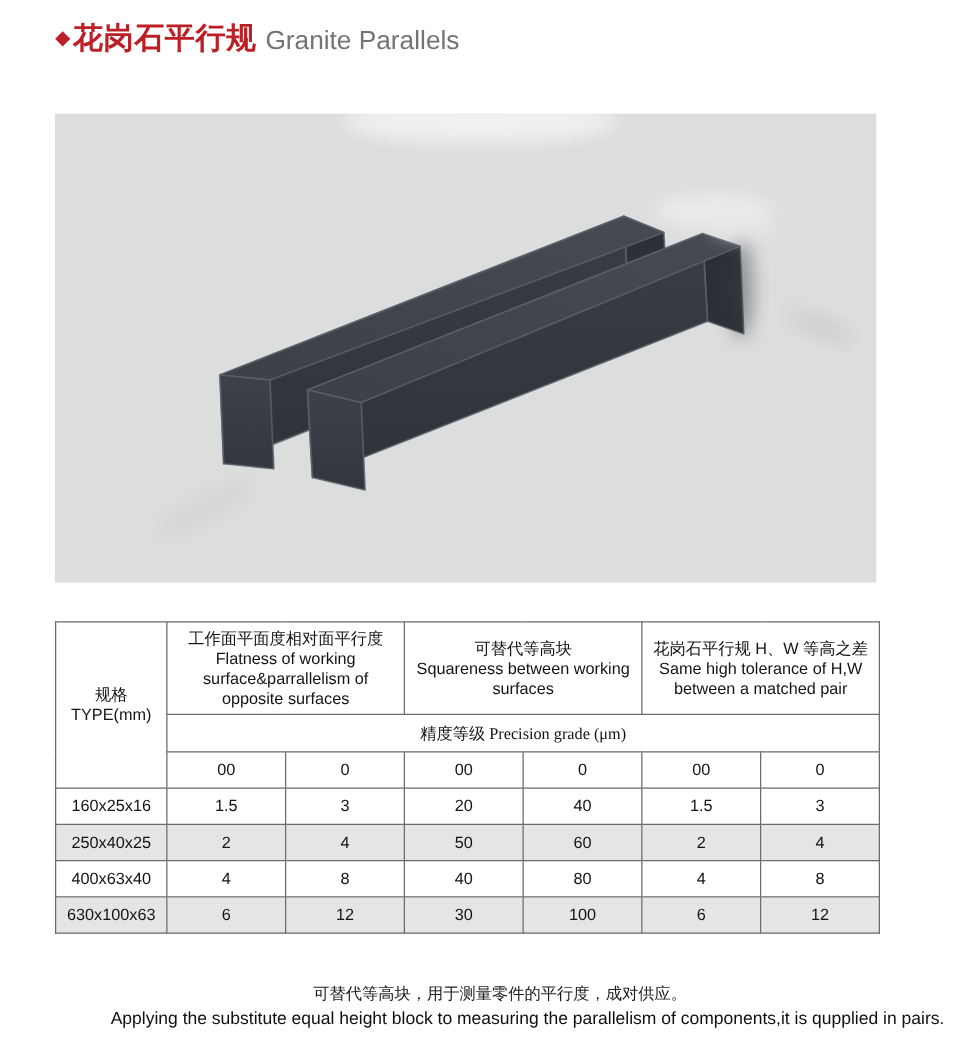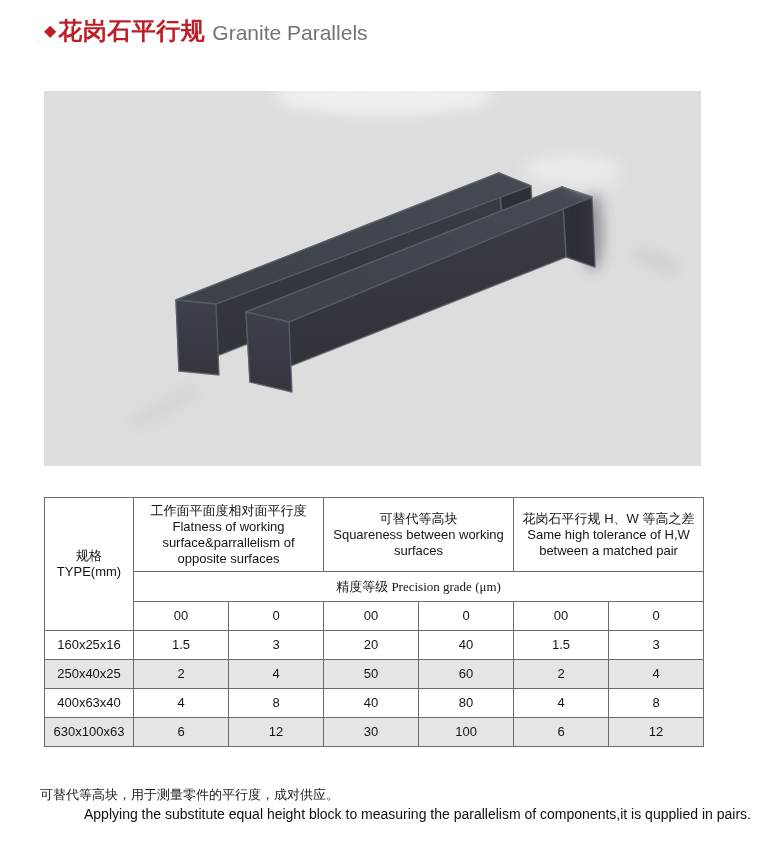--- a/index.html
+++ b/index.html
@@ -81,20 +81,21 @@
   tr.r-shaded td    { background: #e5e5e5; }
   .hdr-zh { display: block; }
   .hdr-en { display: block; }
 
   
   .footer {
     position: absolute;
     left: 40px;
     top: 786px;
     width: 720px;
+    text-align: center;
   }
   .footer-zh { font-size: 13px; color: #1a1a1a; line-height: 17px; }
   .footer-en { font-size: 14px; color: #0f0f0f; line-height: 19px; margin-top: 2px; margin-left: 44px; }
 </style>
 </head>
 <body>
 
 <div class="page">
 
   <div class="title-row">

